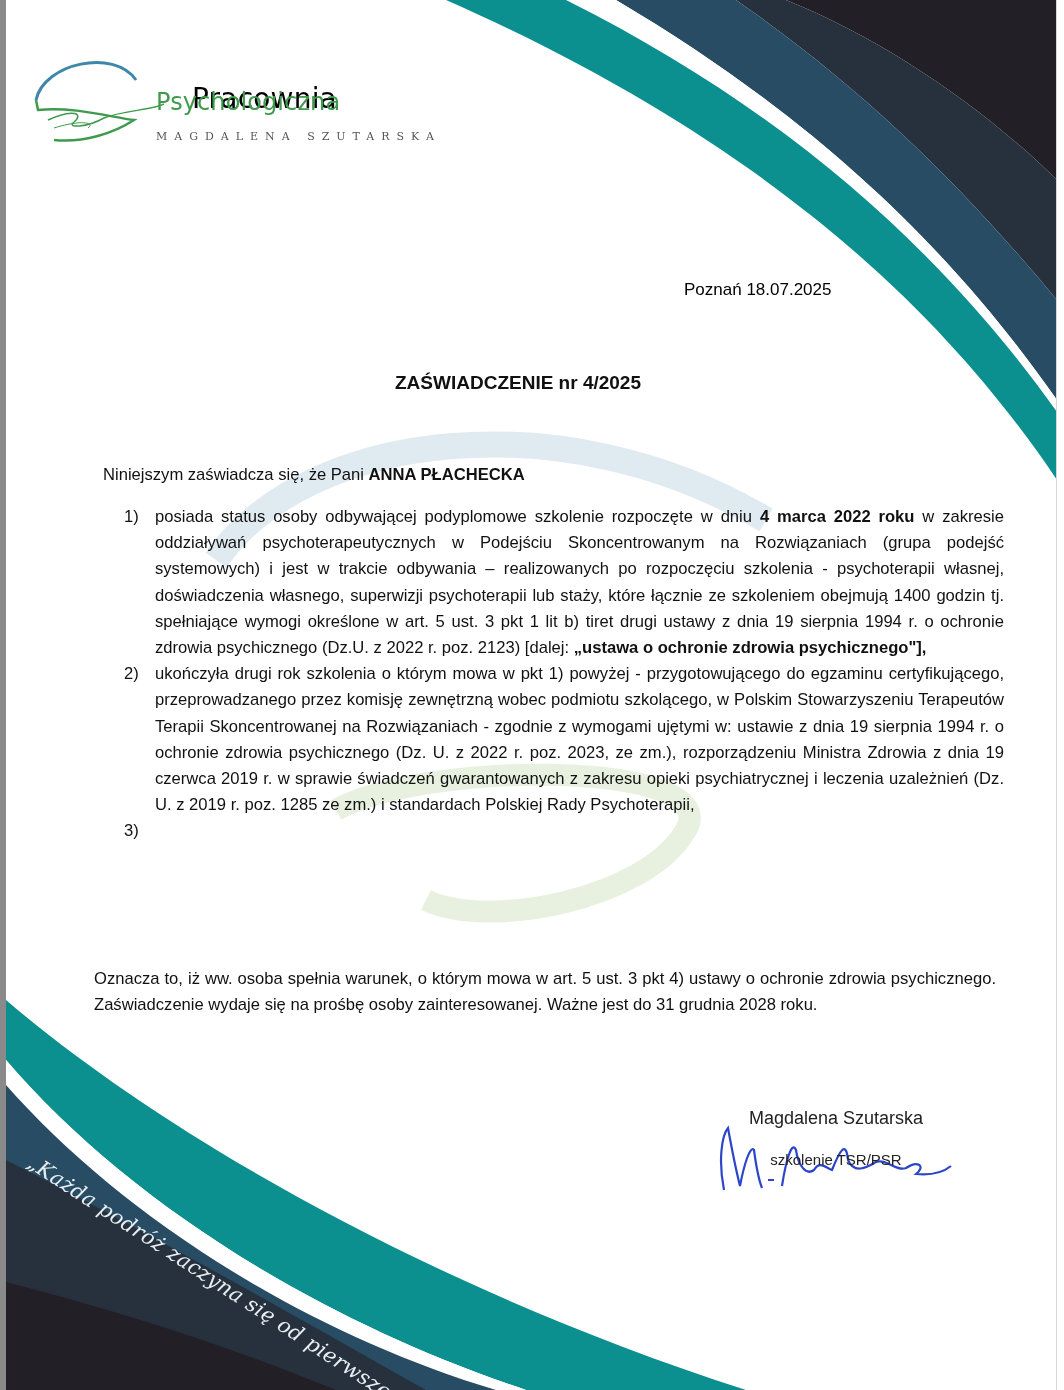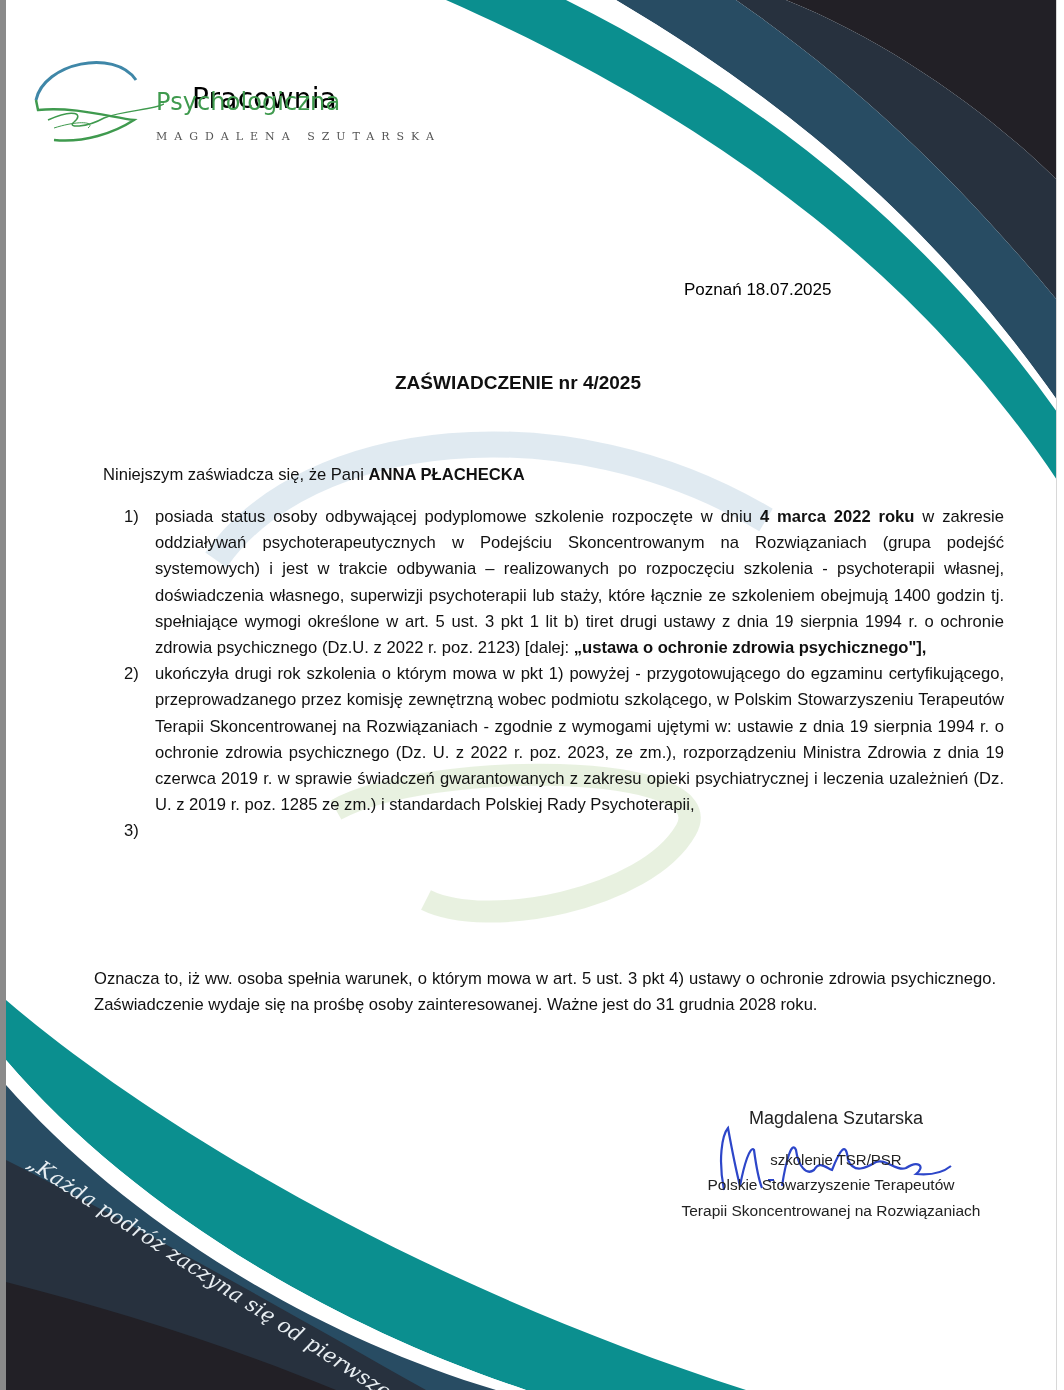--- a/index.html
+++ b/index.html
@@ -82,21 +82,17 @@
     <div class="li">
       <span class="num">3)</span>
     </div>
   </div>
 
   <div class="doc closing">Oznacza to, iż ww. osoba spełnia warunek, o którym mowa w art. 5 ust. 3 pkt 4) ustawy o ochronie zdrowia psychicznego. Zaświadczenie wydaje się na prośbę osoby zainteresowanej. Ważne jest do 31 grudnia 2028 roku.</div>
 
   <div class="sig">
     <div class="name">Magdalena Szutarska</div>
     <div class="role">szkolenie TSR/PSR</div>
-    <div class="org">
-      <div>Polskie Stowarzyszenie Terapeutów</div>
-      <div>Terapii Skoncentrowanej na Rozwiązaniach</div>
-    </div>
   </div>
 
   <div class="quote">„Każda podróż zaczyna się od pierwszego kroku… ”</div>
 </div>
 <div class="right-strip"></div>
 
 </body></html>

